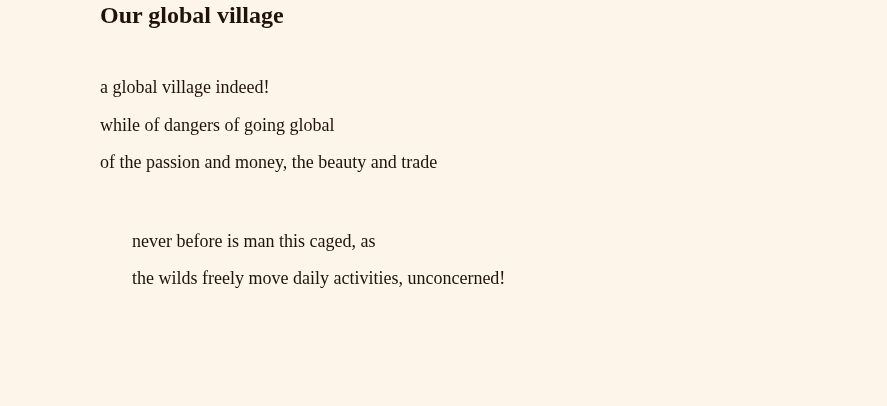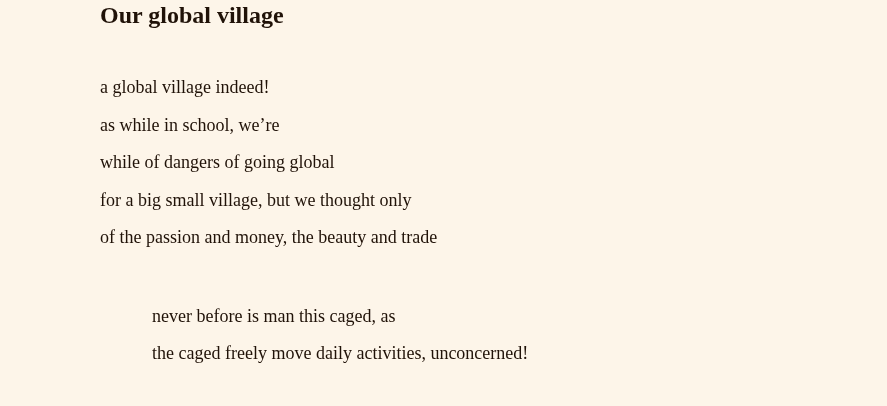--- a/index.html
+++ b/index.html
@@ -25,33 +25,31 @@
   }
   .stanza { margin: 0; }
   .stanza .line {
     margin: 0;
     font-size: 18px;
     line-height: 37.5px;
     height: 37.5px;
     white-space: pre;
   }
   .stanza-1 { margin-top: 40px; }
-  .stanza-2 { margin-top: 41px; margin-left: 52px; }
+  .stanza-2 { margin-top: 41px; margin-left: 32px; }
 </style>
 </head>
 <body>
 
 <div class="page">
   <h1 class="title">Our global village</h1>
 
   <div class="stanza stanza-1">
     <p class="line">a global village indeed!</p>
-    <p class="line">as while in school, we’re</p>
     <p class="line">while of dangers of going global</p>
-    <p class="line">for a big small village, but we thought only</p>
     <p class="line">of the passion and money, the beauty and trade</p>
   </div>
 
   <div class="stanza stanza-2">
     <p class="line">never before is man this caged, as</p>
-    <p class="line">the caged freely move daily activities, unconcerned!</p>
+    <p class="line">the wilds freely move daily activities, unconcerned!</p>
   </div>
 </div>
 
 </body></html>

